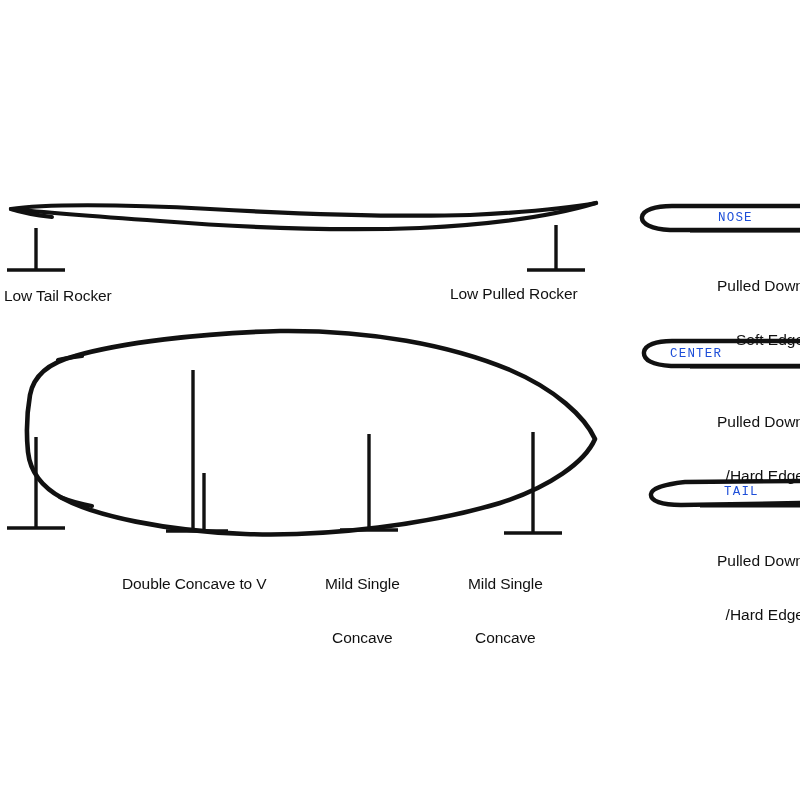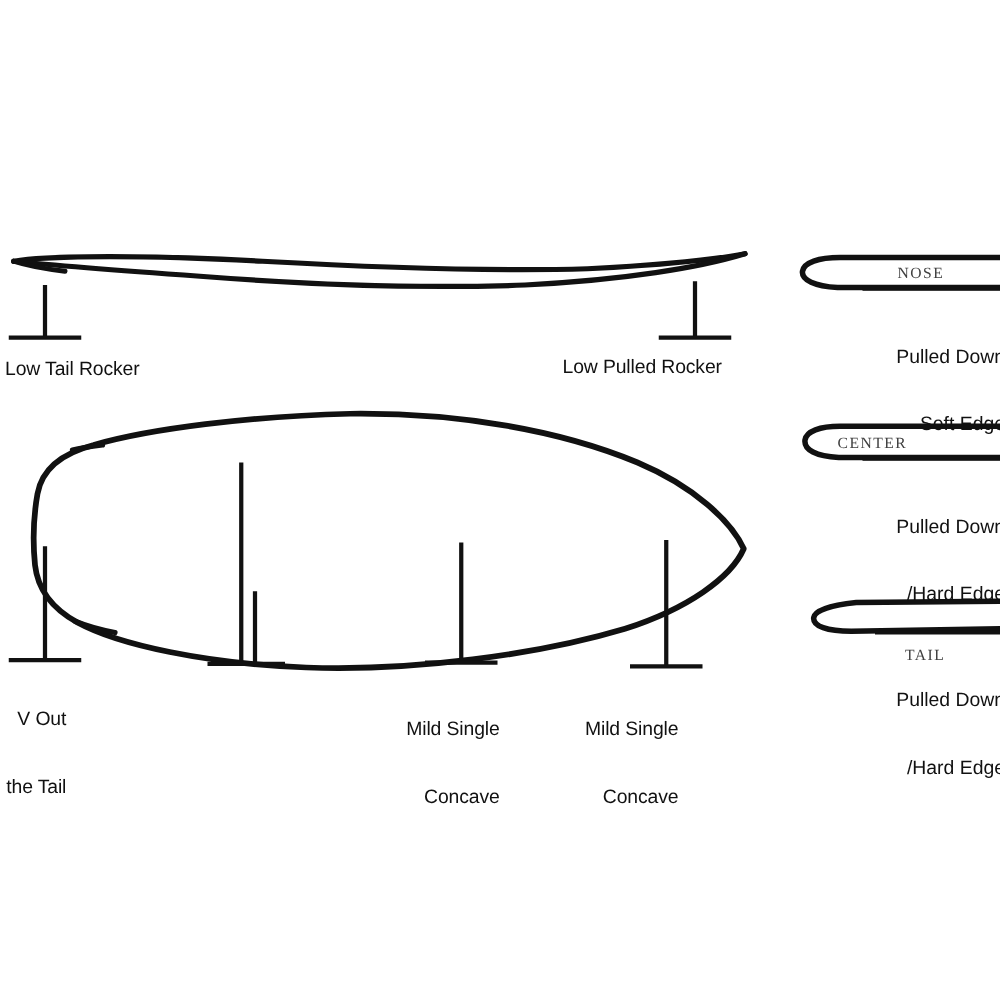--- a/index.html
+++ b/index.html
@@ -30,28 +30,28 @@
   .label {
     position: absolute;
     font-family: "Liberation Sans", sans-serif;
     font-size: 15.5px;
     font-weight: 400;
     color: #111111;
     line-height: 1.18;
     white-space: pre;
     letter-spacing: -0.1px;
   }
-  .label.left-al { text-align: right; }
+  .label.left-al { text-align: center; }
   .section-name {
     position: absolute;
-    font-family: Liberation Serif, serif;
+    font-family: Liberation Mono, monospace;
     font-size: 12.5px;
     font-weight: 500;
     letter-spacing: 1.2px;
-    color: #404040;
+    color: #1d4ed8;
     white-space: pre;
   }
   .rail-caption {
     position: absolute;
     font-family: "Liberation Sans", sans-serif;
     font-size: 15.5px;
     line-height: 1.18;
     color: #111111;
     white-space: pre;
     text-align: right;
@@ -152,25 +152,24 @@
                L 800 503" fill="none" stroke="#111111" stroke-width="4.4" stroke-linecap="round" stroke-linejoin="round"></path>
     </g>
     <line x1="700" y1="506" x2="800" y2="506" stroke="#111111" stroke-width="3.2"></line>
 
   </svg>
 
   <div class="label left-al" style="left:4px; top:287px;">Low Tail Rocker</div>
 
   <div class="label left-al" style="left:450px; top:285px;">Low Pulled Rocker</div>
 
-  <div class="label left-al" style="left:5px; top:530px;">
-    <div>V Out</div>
-    <div>the Tail</div>
+
+  <div class="label left-al" style="left:122px; top:538px;">
+    <div>Double Concave to V</div>
   </div>
-
 
   <div class="label left-al" style="left:325px; top:538px;">
     <div>Mild Single</div>
     <div>Concave</div>
   </div>
 
   <div class="label left-al" style="left:468px; top:538px;">
     <div>Mild Single</div>
     <div>Concave</div>
   </div>
@@ -180,19 +179,19 @@
     <div>Pulled Down</div>
     <div>Soft Edge</div>
   </div>
 
   <div class="section-name" style="left:670px; top:347px;">CENTER</div>
   <div class="rail-caption" style="left:600px; top:376px; width:204px;">
     <div>Pulled Down</div>
     <div>/Hard Edge</div>
   </div>
 
-  <div class="section-name" style="left:724px; top:485px;margin-top:32px;">TAIL</div>
+  <div class="section-name" style="left:724px; top:485px;">TAIL</div>
   <div class="rail-caption" style="left:600px; top:515px; width:204px;">
     <div>Pulled Down</div>
     <div>/Hard Edge</div>
   </div>
 
 </div>
 
 </body></html>

